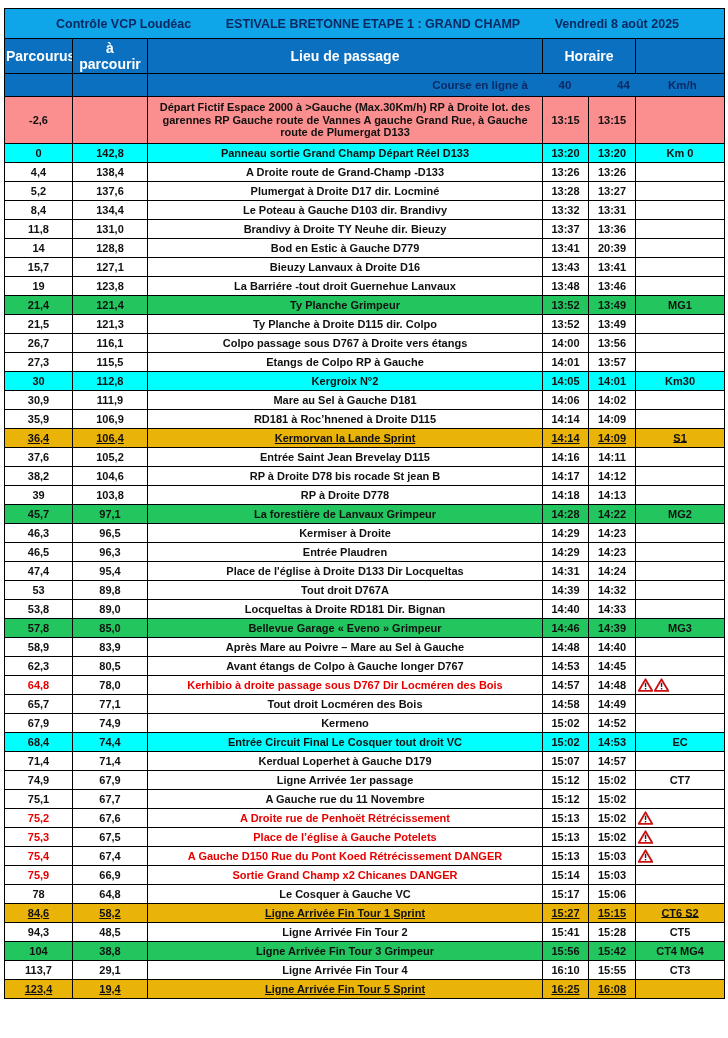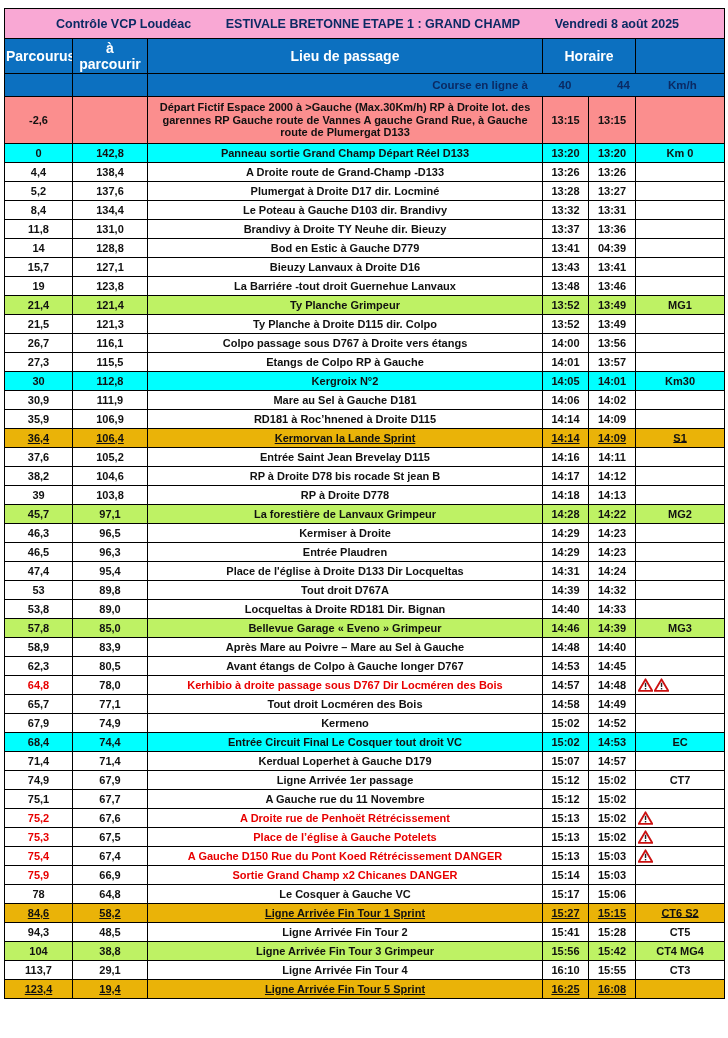--- a/index.html
+++ b/index.html
@@ -1,36 +1,36 @@
 <!DOCTYPE html>
 <html><head>
 <meta charset="utf-8">
 <style>
   html,body{margin:0;padding:0;background:#fff;}
   body{width:728px;height:1038px;position:relative;font-family:"Liberation Sans",sans-serif;}
   .sheet{position:absolute;left:4px;top:8px;width:720px;}
   table{border-collapse:collapse;width:720px;table-layout:fixed;font-weight:700;}
   td{border:1px solid #000;overflow:hidden;}
   
-  .title-row td{background:#f9a8d4;height:27px;}
+  .title-row td{background:#0ea5e9;height:27px;}
   .titleflex{display:flex;justify-content:space-between;align-items:center;height:100%;
              padding:0 44px 0 50px;color:#0b2a63;font-size:12.5px;white-space:nowrap;}
   .head-row td{background:#0c70c0;color:#ffffff;height:31px;text-align:center;font-size:14px;vertical-align:middle;}
   .speed-row td{background:#0c70c0;height:20px;}
   .speedflex{display:flex;align-items:center;height:100%;color:#0b2a63;font-size:11.5px;white-space:nowrap;gap:12px;}
   .speedflex .sp-label{width:379px;text-align:right;padding-right:2px;}
   .speedflex .sp-v1{width:46px;text-align:center;}
   .speedflex .sp-v2{width:47px;text-align:center;}
   .speedflex .sp-unit{padding-left:9px;text-align:left;}
   
   tbody td{font-size:11px;height:18px;text-align:center;vertical-align:middle;padding:0 2px;line-height:1.15;color:#111;}
   tbody tr.t-pink{height:47px;}
   tr.t-pink td{background:#fb8e8e;}
   tr.t-cyan td{background:#00ffff;}
-  tr.t-gd td{background:#bef264;margin-left:37px;}
+  tr.t-gd td{background:#22c55e;margin-left:37px;}
   tr.t-gl td{background:#eab308;text-decoration:underline;}
   tr.t-danger .c-km, tr.t-danger .c-lieu{color:#e80000;}
   .c-lieu{padding:0 6px;}
   .c-note.warn{text-align:left;padding-left:2px;}
   .tri{display:inline-block;vertical-align:middle;margin-right:1px;}
   .tri svg{display:block;}
   .note-label{vertical-align:middle;}
 </style>
 </head>
 <body>
@@ -128,21 +128,21 @@
     <td class="c-t">13:37</td>
     <td class="c-t">13:36</td>
     <td class="c-note"></td>
   </tr>
 
   <tr class="t-w">
     <td class="c-km">14</td>
     <td class="c-rem">128,8</td>
     <td class="c-lieu">Bod en Estic à Gauche D779</td>
     <td class="c-t">13:41</td>
-    <td class="c-t">04:39</td>
+    <td class="c-t">20:39</td>
     <td class="c-note"></td>
   </tr>
 
   <tr class="t-w">
     <td class="c-km">15,7</td>
     <td class="c-rem">127,1</td>
     <td class="c-lieu">Bieuzy Lanvaux à Droite D16</td>
     <td class="c-t">13:43</td>
     <td class="c-t">13:41</td>
     <td class="c-note"></td>

